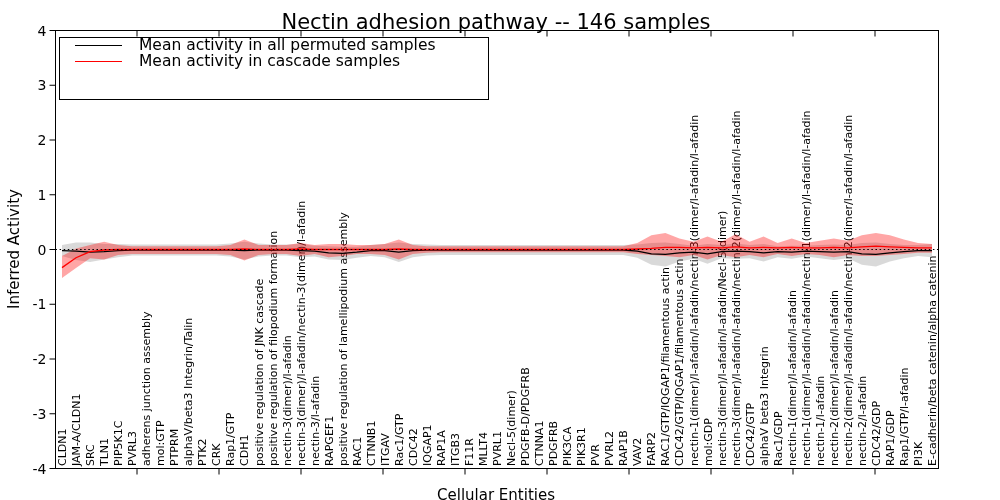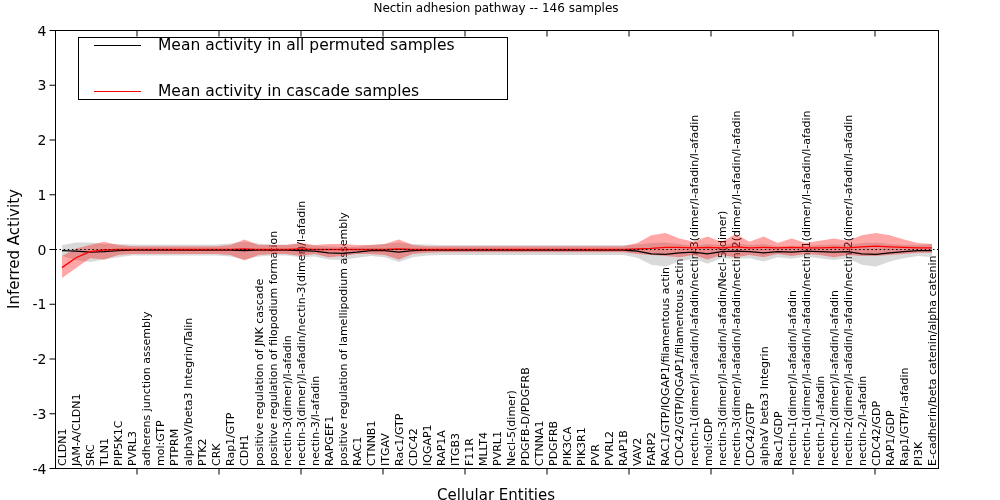--- a/index.html
+++ b/index.html
@@ -1,23 +1,23 @@
 <!DOCTYPE html>
 <html><head>
 <meta charset="utf-8">
 <style>
   html,body{margin:0;padding:0;background:#fff;}
   body{font-family:"DejaVu Sans", sans-serif;color:#000;}
   .figure{position:relative;width:1000px;height:500px;background:#ffffff;overflow:hidden;}
   .figure svg{position:absolute;left:0;top:0;}
-  .title{position:absolute;left:496px;top:1px;transform:translateX(-50%);font-size:12px;white-space:nowrap;}
+  .title{position:absolute;left:496px;top:10px;transform:translateX(-50%);font-size:21px;white-space:nowrap;}
   .xlabel{position:absolute;left:496px;top:486px;transform:translateX(-50%);font-size:15px;white-space:nowrap;text-decoration:underline;}
   .ylabel{position:absolute;left:14px;top:249px;transform:translate(-50%,-50%) rotate(-90deg);font-size:15px;white-space:nowrap;}
-  .legend{position:absolute;left:78px;top:37px;width:430px;height:63px;background:#ffffff;border:1px solid #000;
-          box-sizing:border-box;display:flex;flex-direction:column;justify-content:space-between;}
+  .legend{position:absolute;left:59px;top:37px;width:430px;height:63px;background:#ffffff;border:1px solid #000;
+          box-sizing:border-box;display:flex;flex-direction:column;justify-content:flex-start;}
   .legend-row{display:flex;align-items:center;font-size:15.5px;line-height:1;}
   .legend-line{display:inline-block;width:47px;height:0;border-top:1.7px solid #000;margin-left:15px;margin-right:17px;flex:none;}
 </style>
 </head>
 <body>
 
 <div class="figure">
   <svg id="plot-svg" width="1000" height="500">
       <text transform="translate(66.0,466) rotate(-90)" font-size="11" font-family="&quot;DejaVu Sans&quot;, sans-serif" fill="#000">CLDN1</text>
       <text transform="translate(80.0,466) rotate(-90)" font-size="11" font-family="&quot;DejaVu Sans&quot;, sans-serif" fill="#000">JAM-A/CLDN1</text>

